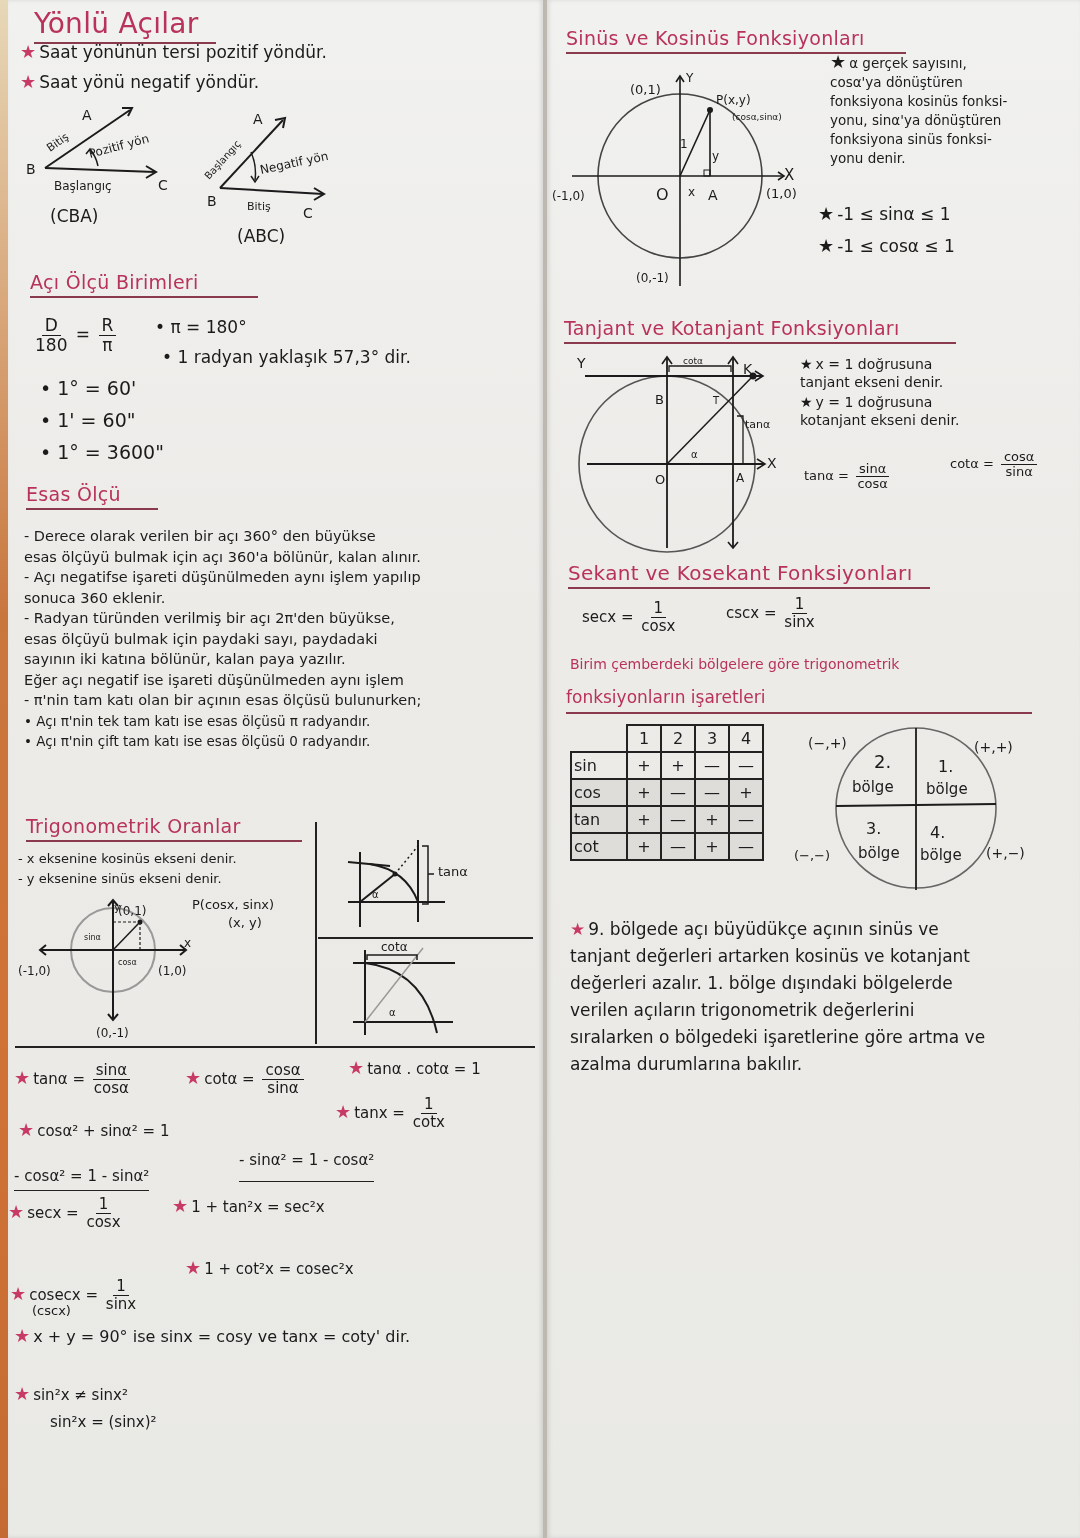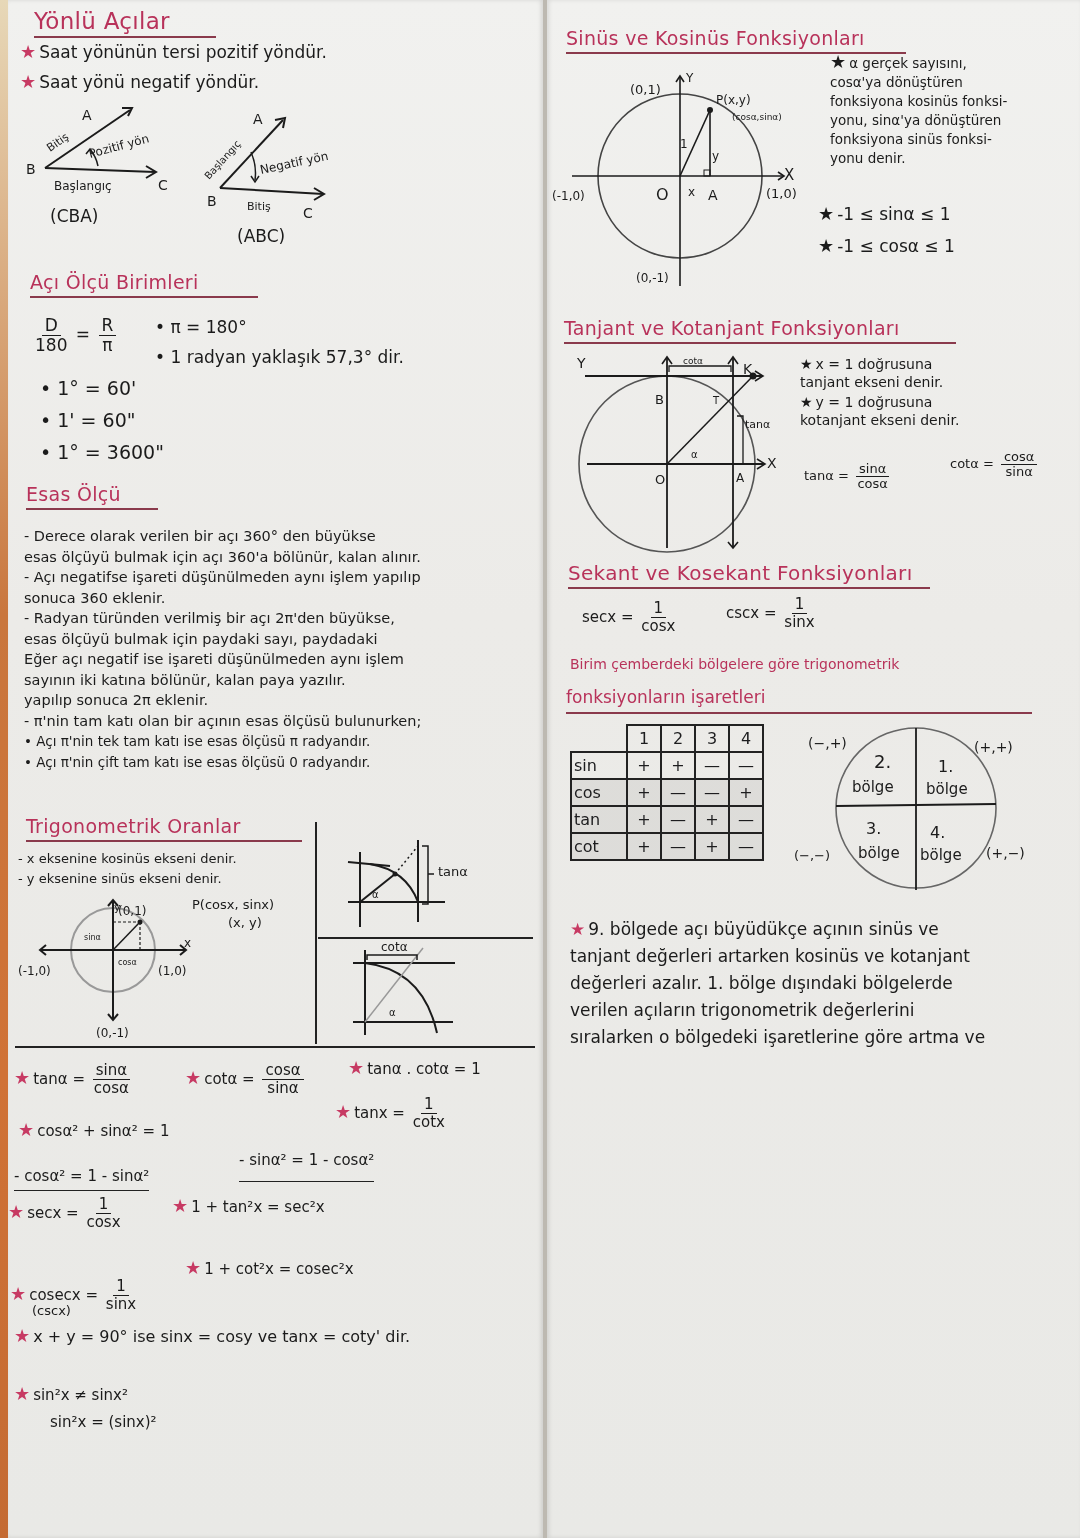--- a/index.html
+++ b/index.html
@@ -49,21 +49,21 @@
   svg text { font-family: "DejaVu Sans", sans-serif; fill: #1b1b1b; }
 </style>
 </head>
 <body>
 
 <div class="orange-edge"></div>
 <div class="sheet left"></div>
 <div class="fold"></div>
 <div class="sheet right"></div>
 
-<div class="hw title" style="left:34px;top:8px;font-size:23px;width:182px;">Yönlü Açılar</div>
+<div class="hw title" style="left:34px;top:8px;font-size:28px;width:182px;">Yönlü Açılar</div>
 <div class="hw txt lg" style="left:20px;top:42px;"><span class="star">★</span><span>Saat yönünün tersi pozitif yöndür.</span></div>
 <div class="hw txt lg" style="left:20px;top:72px;"><span class="star">★</span><span>Saat yönü negatif yöndür.</span></div>
 
 <svg style="left:20px;top:100px;" width="170" height="140">
   <line x1="25" y1="68" x2="110" y2="10" stroke="#1b1b1b" stroke-width="2"></line>
   <path d="M102 8 L112 8 L108 16" fill="none" stroke="#1b1b1b" stroke-width="2"></path>
   <line x1="25" y1="68" x2="135" y2="72" stroke="#1b1b1b" stroke-width="2"></line>
   <path d="M126 66 L136 72 L126 78" fill="none" stroke="#1b1b1b" stroke-width="2"></path>
   <path d="M78 66 Q76 56 70 50" fill="none" stroke="#1b1b1b" stroke-width="1.5"></path>
   <path d="M66 54 L70 49 L74 55" fill="none" stroke="#1b1b1b" stroke-width="1.5"></path>
@@ -97,36 +97,35 @@
   <span class="frac">
       <span class="num">D</span>
       <span class="den">180</span>
     </span> =
   <span class="frac">
       <span class="num">R</span>
       <span class="den">π</span>
     </span>
 </div>
 <div class="hw txt lg" style="left:155px;top:318px;">• π = 180°</div>
-<div class="hw txt lg" style="left:155px;top:348px;">• 1 radyan yaklaşık 57,3° dir.</div>
+<div class="hw txt lg" style="left:162px;top:348px;">• 1 radyan yaklaşık 57,3° dir.</div>
 <div class="hw txt lg" style="left:40px;top:378px;font-size:19px;">• 1° = 60'</div>
 <div class="hw txt lg" style="left:40px;top:410px;font-size:19px;">• 1' = 60"</div>
 <div class="hw txt lg" style="left:40px;top:442px;font-size:19px;">• 1° = 3600"</div>
 
 <div class="hw title" style="left:26px;top:484px;width:132px;">Esas Ölçü</div>
 <div class="line-block" style="left:24px;top:526px;">
   <div>- Derece olarak verilen bir açı 360° den büyükse</div>
   <div>  esas ölçüyü bulmak için açı 360'a bölünür, kalan alınır.</div>
   <div>- Açı negatifse işareti düşünülmeden aynı işlem yapılıp</div>
   <div>  sonuca 360 eklenir.</div>
   <div>- Radyan türünden verilmiş bir açı 2π'den büyükse,</div>
   <div>  esas ölçüyü bulmak için paydaki sayı, paydadaki</div>
+  <div>  sayının iki katına bölünür, kalan paya yazılır.</div>
   <div>  Eğer açı negatif ise işareti düşünülmeden aynı işlem</div>
-  <div>  sayının iki katına bölünür, kalan paya yazılır.</div>
-  <div>  yapılıp sonuca 2π eklenir.</div>
   <div>  - π'nin tam katı olan bir açının esas ölçüsü bulunurken;</div>
   <div style="font-size:13.5px;">• Açı π'nin tek tam katı ise esas ölçüsü π radyandır.</div>
   <div style="font-size:13.5px;">• Açı π'nin çift tam katı ise esas ölçüsü 0 radyandır.</div>
 </div>
 
 <div class="hw title" style="left:26px;top:816px;width:276px;">Trigonometrik Oranlar</div>
 <div class="hw txt sm" style="left:18px;top:852px;">- x eksenine kosinüs ekseni denir.</div>
 <div class="hw txt sm" style="left:18px;top:872px;">- y eksenine sinüs ekseni denir.</div>
 <div style="position:absolute;left:315px;top:822px;width:2px;height:222px;background:#222;"></div>
 <div style="position:absolute;left:318px;top:937px;width:215px;height:2px;background:#222;"></div>
@@ -388,13 +387,14 @@
   <text x="4" y="138" font-size="13">(−,−)</text>
   <text x="196" y="136" font-size="14">(+,−)</text>
 </svg>
 
 <div class="line-block" style="left:570px;top:916px;font-size:17px;line-height:27px;">
   <div><span class="star" style="font-size:17px;">★</span><span>9. bölgede açı büyüdükçe açının sinüs ve</span></div>
   <div>tanjant değerleri artarken kosinüs ve kotanjant</div>
   <div>değerleri azalır. 1. bölge dışındaki bölgelerde</div>
   <div>verilen açıların trigonometrik değerlerini</div>
   <div>sıralarken o bölgedeki işaretlerine göre artma ve</div>
+  <div>azalma durumlarına bakılır.</div>
 </div>
 
 </body></html>

